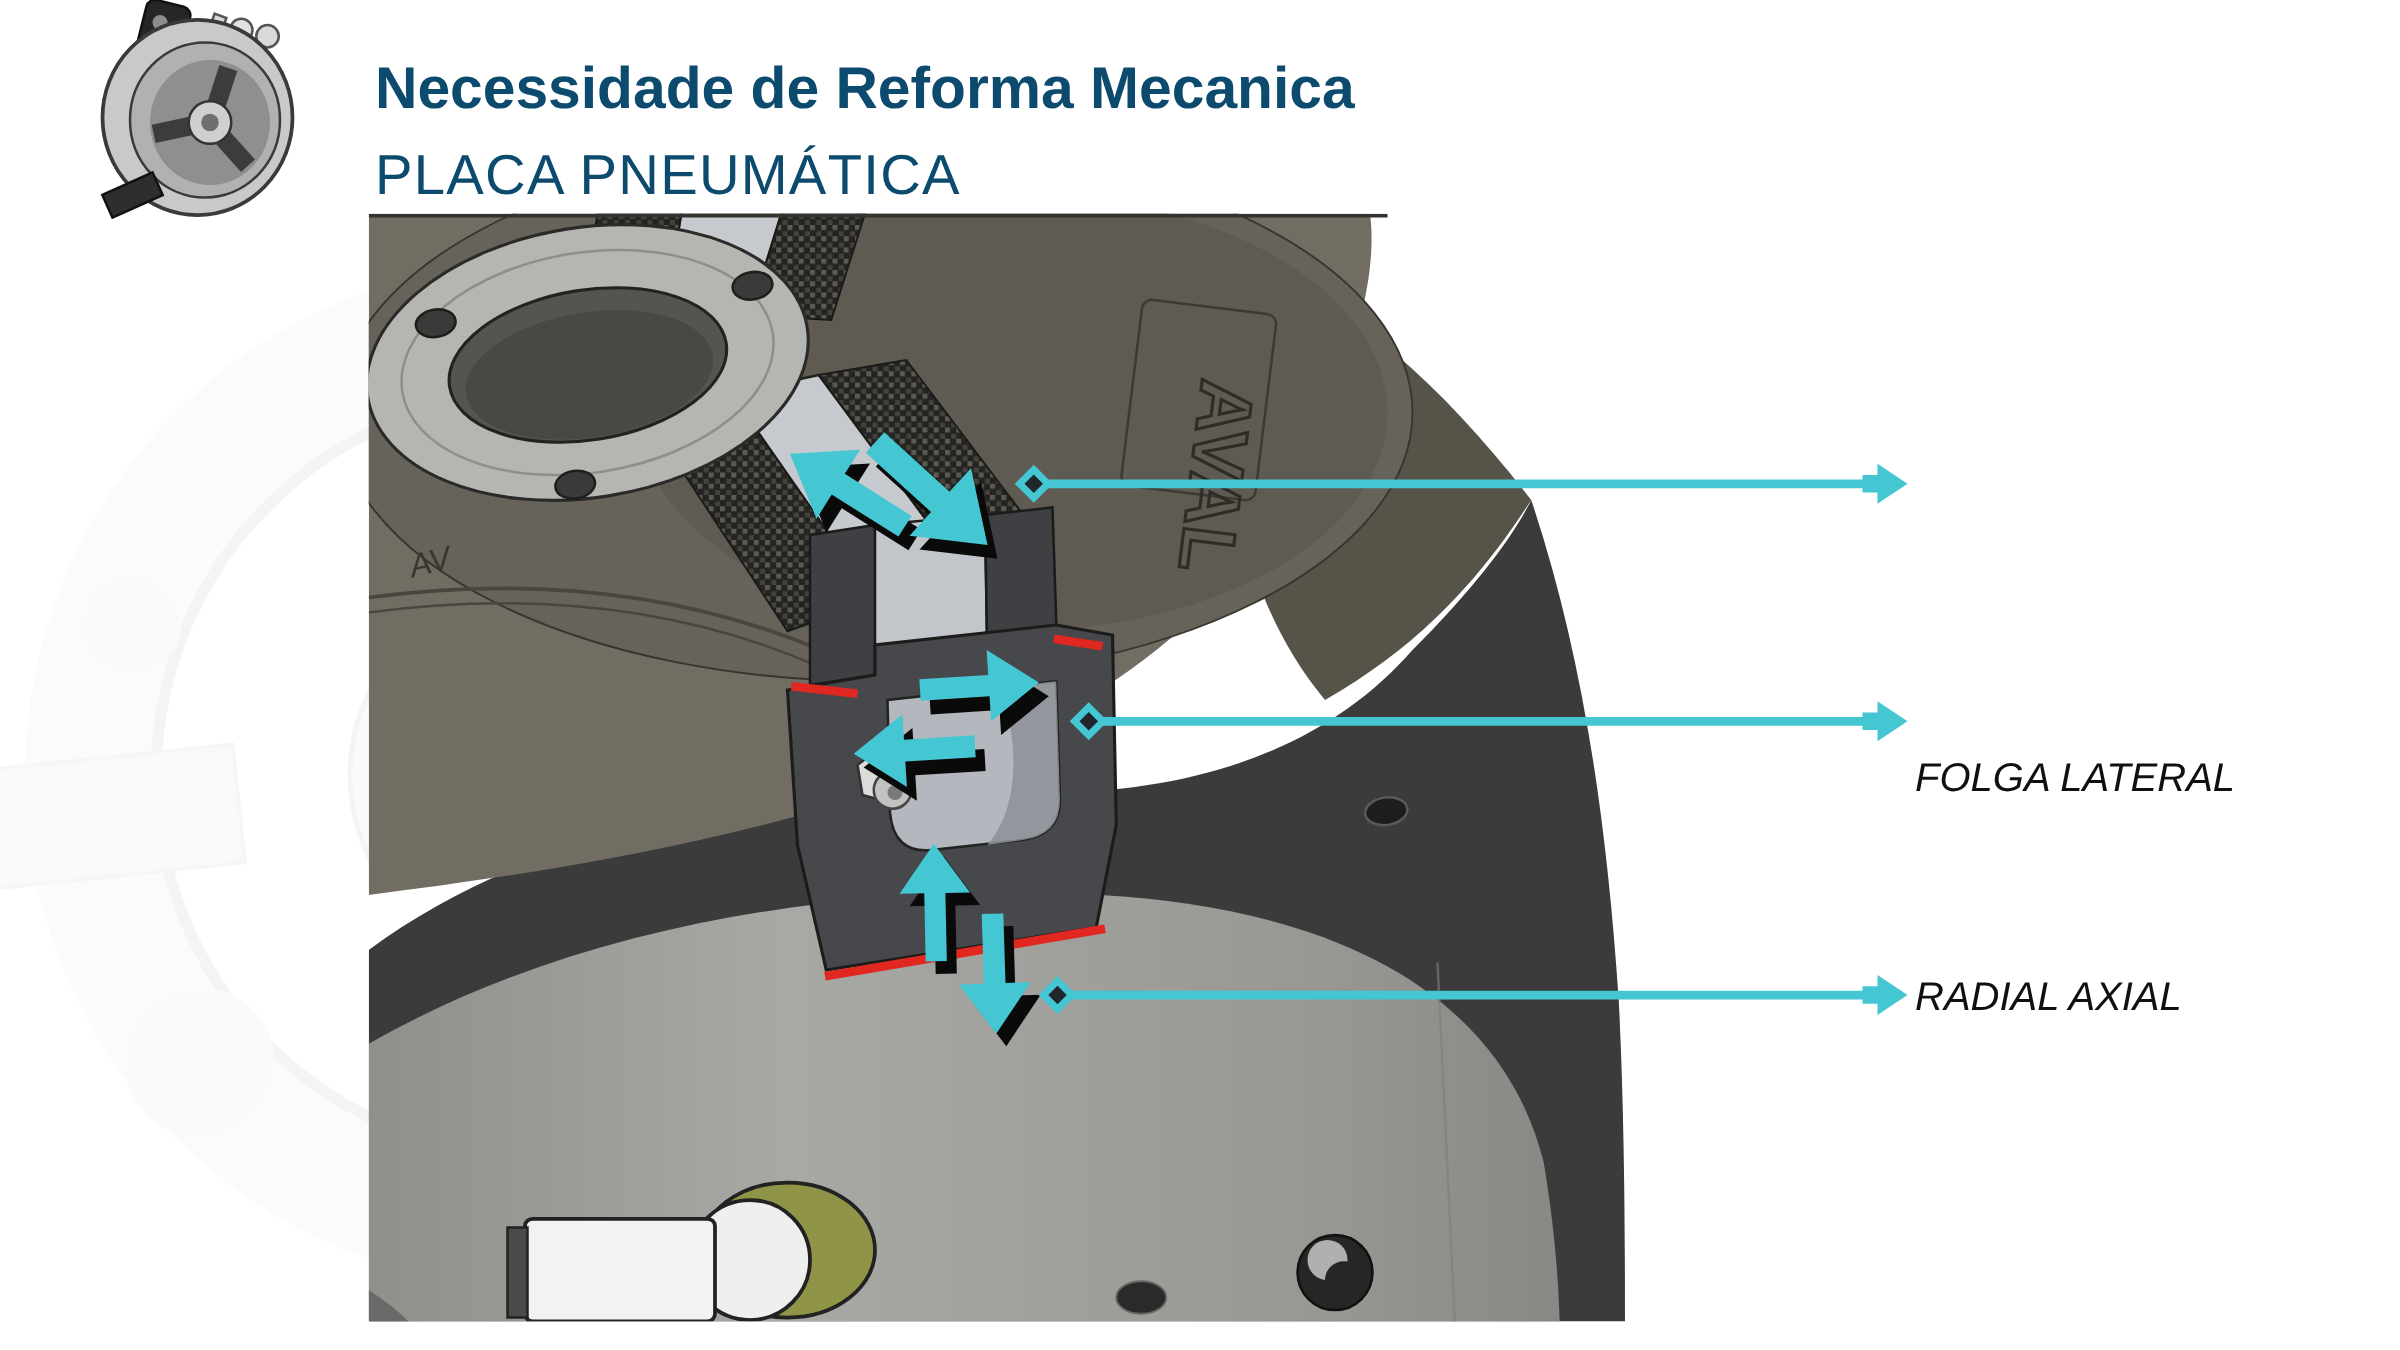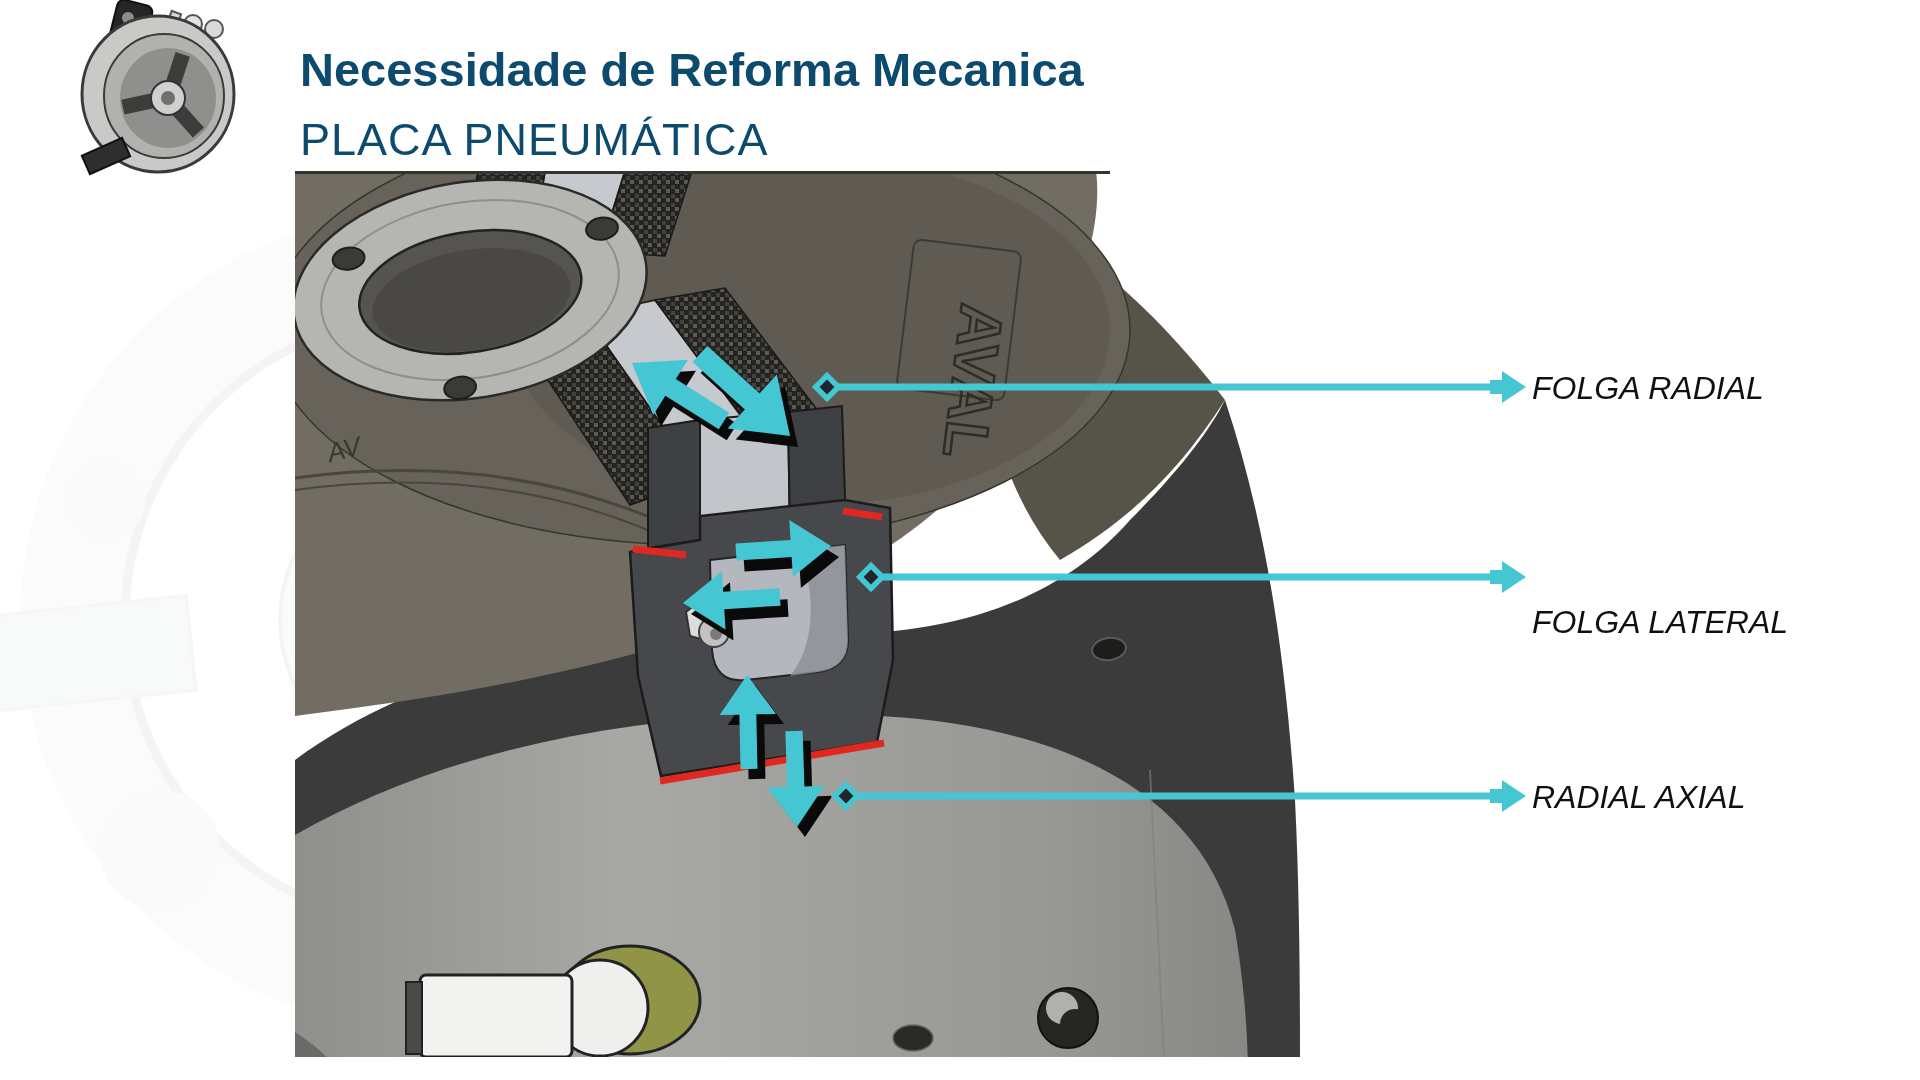--- a/index.html
+++ b/index.html
@@ -203,17 +203,16 @@
         <rect x="-8" y="-8" width="16" height="16" transform="translate(827,387) rotate(45)"></rect>
         <rect x="-8" y="-8" width="16" height="16" transform="translate(871,577) rotate(45)"></rect>
         <rect x="-8" y="-8" width="16" height="16" transform="translate(846,796) rotate(45)"></rect>
       </g>
     </g>
   </svg>
 
   <div class="title">Necessidade de Reforma Mecanica</div>
   <div class="subtitle">PLACA PNEUMÁTICA</div>
 
-  <div class="callout-label cl-radial">FOLGA RADIAL</div>
   <div class="callout-label cl-lateral">FOLGA LATERAL</div>
   <div class="callout-label cl-axial">RADIAL AXIAL</div>
 
 </div>
 
 </body></html>

